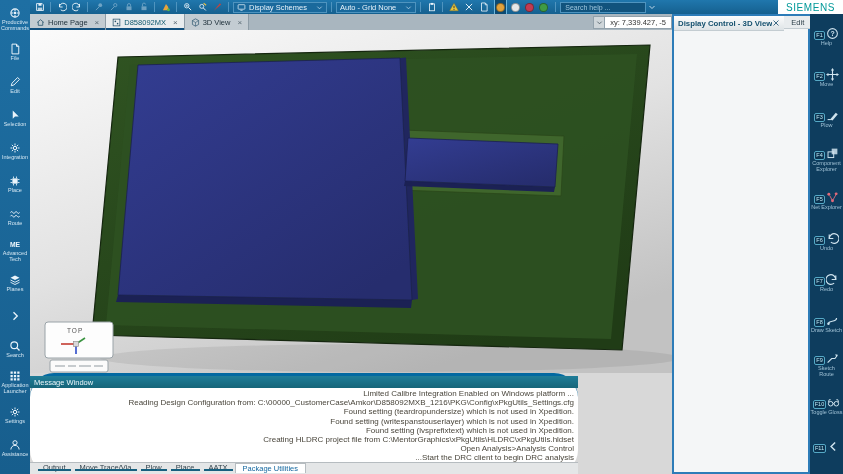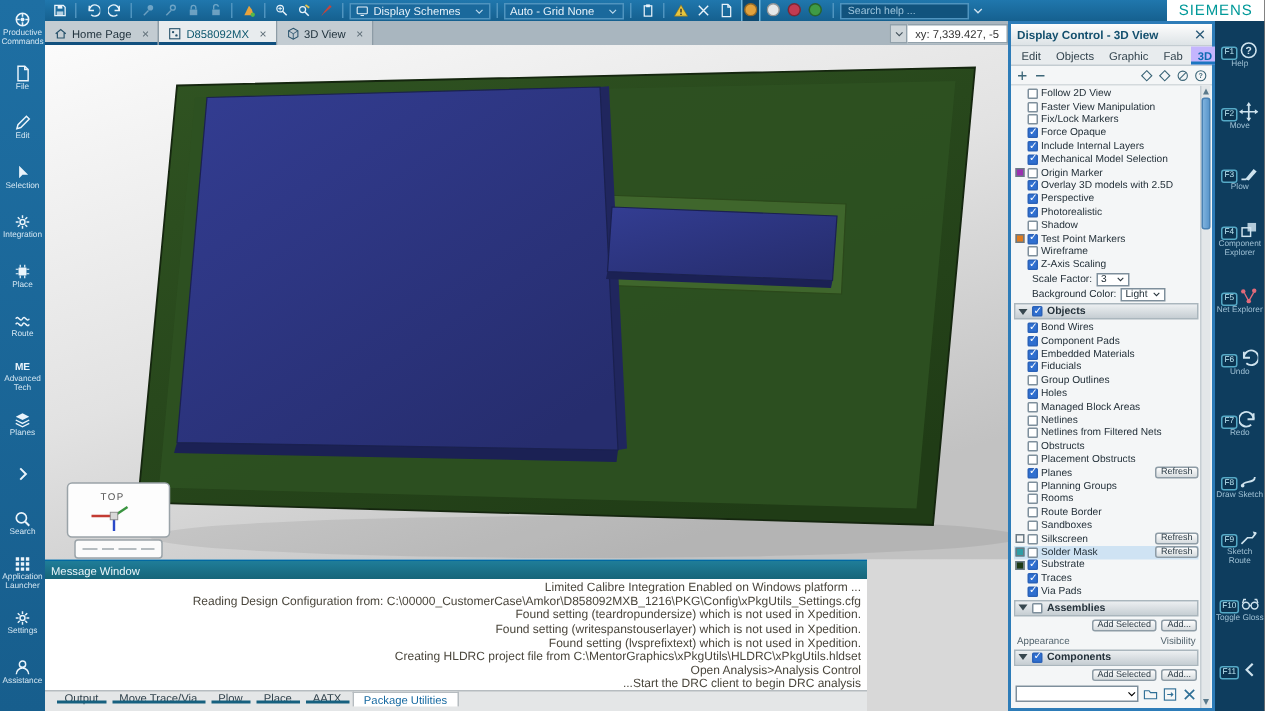--- a/index.html
+++ b/index.html
@@ -43,31 +43,31 @@
   
   .sidebar{position:absolute;left:0;top:0;width:30px;height:474px;background:linear-gradient(#1e6fa3,#175e8d);
            display:flex;flex-direction:column;align-items:center;padding-top:3px;}
   .sb-item{width:30px;height:33px;display:flex;flex-direction:column;align-items:center;justify-content:center;gap:1px;cursor:pointer;color:#eaf4fb;}
   .sb-label{font-size:5.5px;line-height:5.8px;color:#d3e6f2;text-align:center;max-width:30px;}
 
   
   .viewport{position:absolute;left:30px;top:30px;width:642px;height:343px;}
 
   
-  .mwindow{position:absolute;left:30px;top:373px;width:548px;height:101px;background:#fff;border-top:1px solid #0369a1;}
+  .mwindow{position:absolute;left:30px;top:373px;width:548px;height:101px;background:#fff;border-top:3px solid #0369a1;border-radius:24px;}
   .mw-title{height:12px;background:linear-gradient(#1f7d99,#166579);color:#eaf6fa;font-size:7.5px;display:flex;align-items:center;padding:0 4px;}
   .mw-log{height:74px;overflow:hidden;padding:1px 4px;}
   .mw-line{font-size:8px;line-height:9.2px;color:#4a463c;white-space:nowrap;text-align:right;}
   .mw-tabs{height:15px;background:#e4e6e7;border-top:1px solid #b6bcc0;display:flex;align-items:flex-start;padding-left:6px;}
   .mw-tab{display:flex;align-items:center;padding:0 7px;font-size:7.5px;color:#31424c;position:relative;cursor:pointer;flex:none;}
   .mw-tab.underl::after{content:"";position:absolute;left:2px;right:2px;bottom:1px;height:2px;background:#16607f;}
   .mw-tab.current{background:#fff;color:#1468a0;border:1px solid #b6bcc0;border-bottom:none;}
 
   
-  .dcpanel{position:absolute;left:672px;top:14px;width:138px;height:460px;background:#f4f6f7;border:2px solid #2d7cb8;display:flex;flex-direction:column;}
+  .dcpanel{position:absolute;left:672px;top:14px;width:138px;height:460px;background:#f4f6f7;border:2px solid #2d7cb8;display:flex;flex-direction:row;}
   .dc-head{height:15px;background:linear-gradient(#fdfdfd,#dde3e6);display:flex;align-items:center;padding:0 4px;border-bottom:1px solid #c3ccd1;flex:none;}
   .dc-title{font-size:7.8px;color:#14506e;font-weight:bold;flex:1;white-space:nowrap;overflow:hidden;}
   .dc-close{color:#2a5a78;cursor:pointer;flex:none;}
   .dc-tabs{height:13px;display:flex;align-items:stretch;background:#e8ecee;border-bottom:1px solid #c3ccd1;padding:0 2px;flex:none;}
   .dc-tab{display:flex;align-items:center;padding:0 5px;font-size:7.5px;color:#31424c;cursor:pointer;position:relative;}
   .dc-tab.current{color:#0f6ab2;font-weight:bold;background:#c4b5fd;}
   .dc-tab.current::after{content:"";position:absolute;left:0;right:0;bottom:0;height:2px;background:#1b76c0;}
   .dc-tools{height:13px;display:flex;align-items:center;padding:0 3px;gap:3px;border-bottom:1px solid #d4dadd;color:#3c6678;flex:none;}
   .dc-tools .spacer{flex:1;}
   .dc-body{flex:1;position:relative;overflow:hidden;padding:1px 9px 0 2px;}

